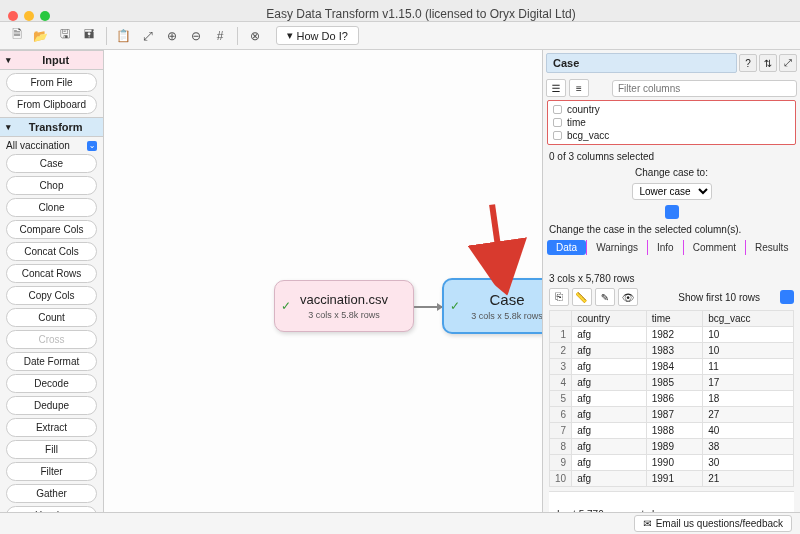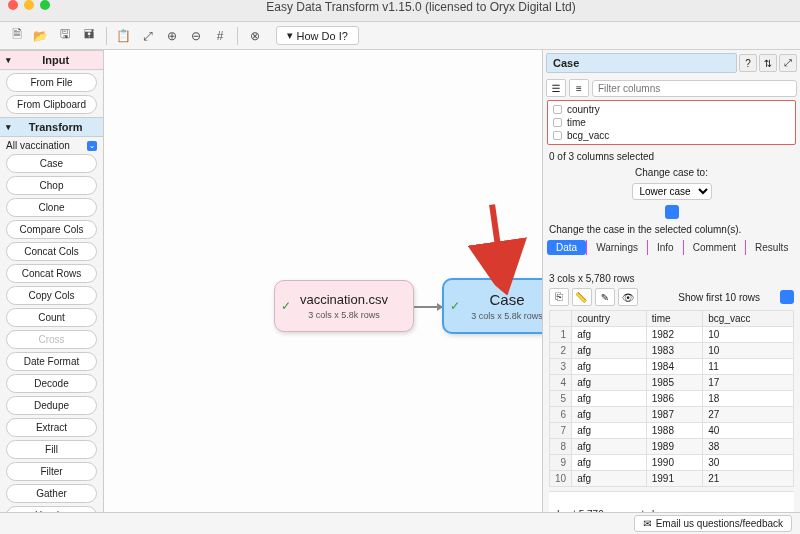--- a/index.html
+++ b/index.html
@@ -1,18 +1,18 @@
 <!DOCTYPE html>
 <html><head>
 <meta charset="utf-8">
 <style>
 * { box-sizing: border-box; margin: 0; padding: 0; }
 body { font-family: -apple-system, "Helvetica Neue", Arial, sans-serif; font-size: 11px; background: #ececec; width: 800px; height: 534px; overflow: hidden; color: #222; }
 
-.titlebar { height: 22px; display: flex; align-items: flex-start; padding: 0 8px; background: #ececec; border-bottom: 1px solid #d0d0d0; }
+.titlebar { height: 22px; display: flex; align-items: flex-end; padding: 0 8px; background: #ececec; border-bottom: 1px solid #d0d0d0; }
 .traffic { display: flex; gap: 6px; align-items: center; }
 .ball { width: 10px; height: 10px; border-radius: 50%; }
 .red { background: #ff5f57; }
 .yellow { background: #febc2e; }
 .green { background: #28c840; }
 .title { flex: 1; text-align: center; font-size: 12px; color: #444; }
 
 .toolbar { height: 28px; background: #f5f5f5; border-bottom: 1px solid #d0d0d0; display: flex; align-items: center; padding: 0 6px; gap: 2px; }
 .tbtn { width: 22px; height: 20px; display: flex; align-items: center; justify-content: center; color: #555; border-radius: 3px; cursor: pointer; font-size: 12px; }
 .tsep { width: 1px; height: 18px; background: #ccc; margin: 0 4px; }
@@ -42,21 +42,21 @@
 .arrowline::after { content: ''; position: absolute; right: -1px; top: -3px; border-left: 6px solid #888; border-top: 4px solid transparent; border-bottom: 4px solid transparent; }
 .bigarrow { position: absolute; left: 355px; top: 158px; transform: rotate(40deg); }
 
 .rightpanel { width: 258px; background: #f5f5f5; border-left: 1px solid #ccc; display: flex; flex-direction: column; overflow: hidden; padding-bottom: 4px; }
 .rp-hdr { display: flex; align-items: center; padding: 3px; gap: 2px; }
 .rp-title { flex: 1; background: #d8e9f7; border: 1px solid #bcd; padding: 3px 6px; font-weight: bold; font-size: 11px; border-radius: 2px; }
 .rp-ic { width: 18px; height: 18px; border: 1px solid #ccc; background: #f0f0f0; display: flex; align-items: center; justify-content: center; font-size: 10px; cursor: pointer; border-radius: 2px; }
 
 .rp-filter { display: flex; padding: 3px; gap: 3px; align-items: center; }
 .rp-filter .pill { width: 20px; height: 18px; border: 1px solid #ccc; background: #fff; border-radius: 2px; display: flex; align-items: center; justify-content: center; cursor: pointer; font-size: 10px; }
-.rp-filter input { flex: 1; border: 1px solid #ccc; border-radius: 3px; padding: 2px 5px; font-size: 10px; background: #fff; }
+.rp-filter input { flex: 1; border: 1px solid #ccc; border-radius: 3px; padding: 2px 5px; font-size: 10px; background: #fff; margin-left: 20px; }
 
 .colbox { margin: 0 4px 4px; background: #fff; border: 1px solid #e06060; border-radius: 2px; padding: 2px; }
 .colrow { display: flex; align-items: center; gap: 5px; padding: 1px 3px; font-size: 10px; }
 .colrow .cb { width: 9px; height: 9px; border: 1px solid #bbb; border-radius: 2px; }
 
 .info { padding: 2px 6px; font-size: 10px; }
 .caserow { display: flex; align-items: center; padding: 3px 6px; gap: 5px; font-size: 10px; flex-direction: column; }
 .caserow select { flex: 1; font-size: 10px; border: 1px solid #ccc; background: #fff; border-radius: 3px; padding: 1px 3px; }
 .bluebtn { width: 14px; height: 14px; background: #2f7fff; border-radius: 3px; }
 

